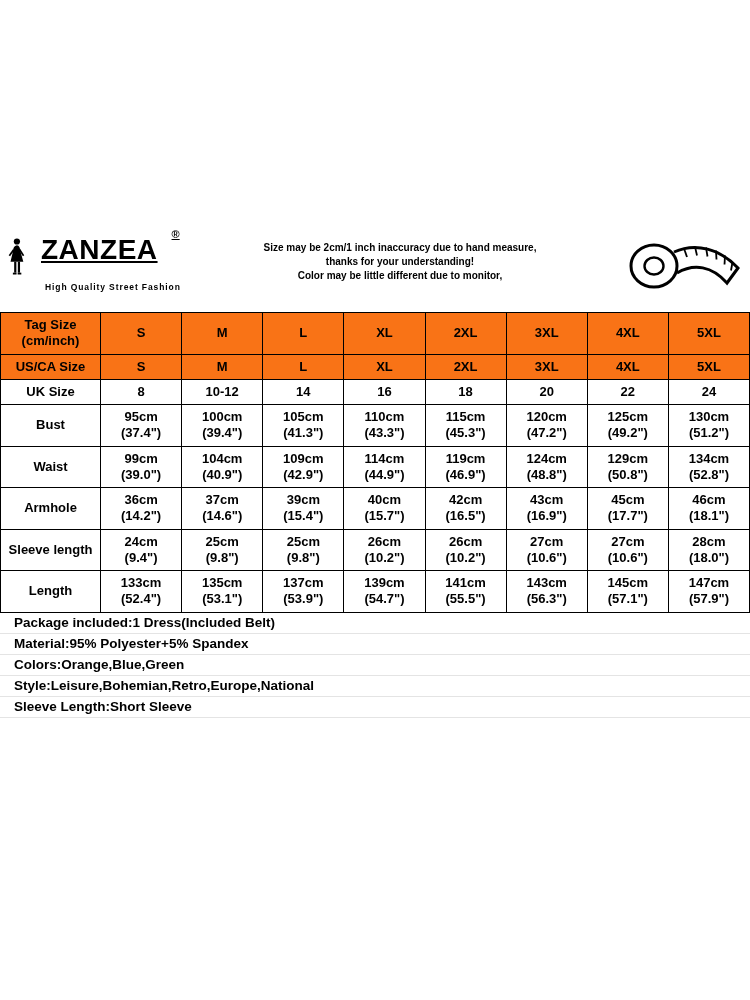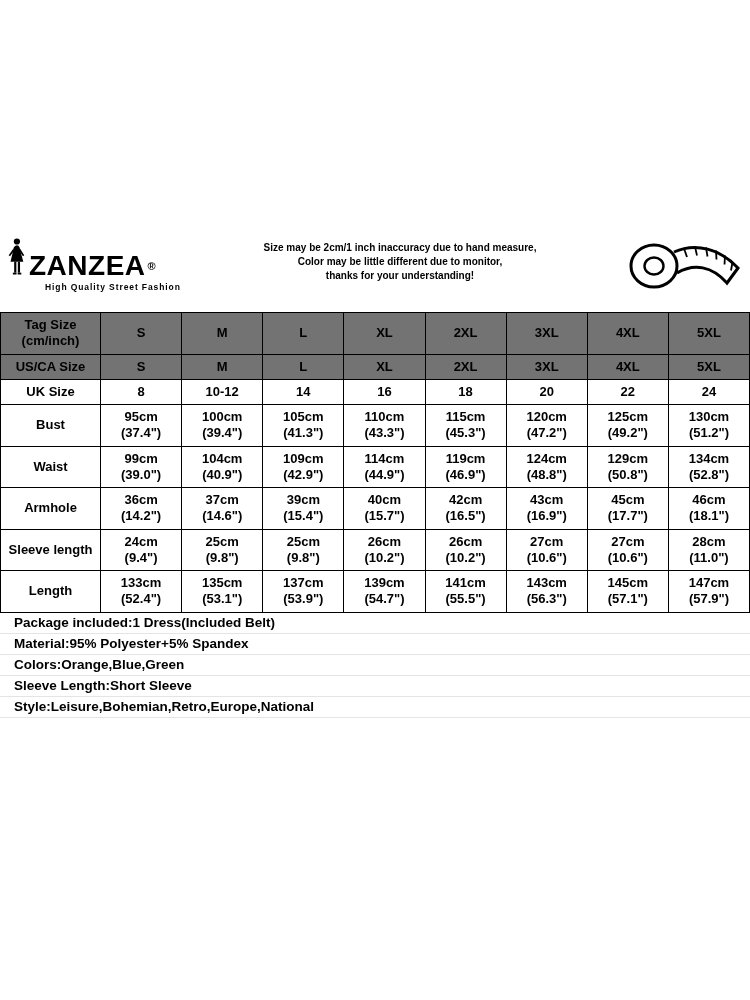--- a/index.html
+++ b/index.html
@@ -7,37 +7,37 @@
   body {
     width:750px; height:1000px;
     font-family:"Liberation Sans", sans-serif;
     color:#000; overflow:hidden;
   }
   .page { width:750px; height:1000px; padding-top:236px; }
 
   
   .header { display:flex; align-items:flex-start; padding:0 8px 10px 5px; }
   .logo { width:178px; flex:0 0 178px; }
-  .brand-row { display:flex; align-items:flex-end; gap:2px; }
+  .brand-row { display:flex; align-items:flex-start; gap:14px;text-decoration:underline; }
   .brand-name { font-size:28px; font-weight:bold; letter-spacing:0.5px; line-height:1; }
   .brand-reg { font-size:11px; font-weight:bold; vertical-align:top; position:relative; top:-8px; }
   .tagline { font-size:8.5px; font-weight:bold; letter-spacing:0.9px; margin-top:2px; margin-left:24px; white-space:nowrap;padding-left:16px; }
   .note { flex:1 1 auto; text-align:center; font-weight:bold; font-size:10px; line-height:1.4; padding-top:5px; }
   .tape-wrap { flex:0 0 125px; display:flex; justify-content:flex-end; padding-top:0; }
 
   
   table { width:100%; border-collapse:collapse; table-layout:fixed; }
   th, td {
     border:1px solid #000;
     font-weight:bold; font-size:13px;
     text-align:center; vertical-align:middle;
     white-space:pre-line; line-height:1.25;
     padding:4px 1px;
   }
-  tr.shaded { background:#737373; }
+  tr.shaded { background:#f97316; }
   col.label-col { width:100px; }
 
   
   .footer { margin-top:0; }
   .footer-line {
     font-weight:bold; font-size:13.5px;
     padding:2px 6px 3px 14px;
     border-bottom:1px solid #e4e4e4;
   }
 
@@ -65,22 +65,22 @@
           </svg>
         </span>
         <span class="brand-name">ZANZEA</span>
         <span class="brand-reg">®</span>
       </div>
       <div class="tagline">High Quality Street Fashion</div>
     </div>
 
     <div class="note">
       <div>Size may be 2cm/1 inch inaccuracy due to hand measure,</div>
+      <div>thanks for your understanding!</div>
       <div>Color may be little different due to monitor,</div>
-      <div>thanks for your understanding!</div>
     </div>
 
     <div class="tape-wrap">
       <svg width="118" height="66" viewBox="0 0 118 66" fill="none" stroke="#000">
         <ellipse cx="30" cy="30" rx="23" ry="21" stroke-width="3"></ellipse>
         <ellipse cx="30" cy="30" rx="9.5" ry="8.5" stroke-width="2.4"></ellipse>
         <path d="M50 16 C72 6 96 13 114 32 L103 47 C88 30 70 27 53 37" stroke-width="3"></path>
         <path d="M60 12.5 L63 21" stroke-width="1.8"></path>
         <path d="M71 10.8 L73 19.5" stroke-width="1.8"></path>
         <path d="M82 11.5 L83.5 20.5" stroke-width="1.8"></path>
@@ -206,21 +206,21 @@
 (9.8")</td>
           <td>26cm
 (10.2")</td>
           <td>26cm
 (10.2")</td>
           <td>27cm
 (10.6")</td>
           <td>27cm
 (10.6")</td>
           <td>28cm
-(11.0")</td>
+(18.0")</td>
         </tr>
         <tr>
           <th>Length</th>
           <td>133cm
 (52.4")</td>
           <td>135cm
 (53.1")</td>
           <td>137cm
 (53.9")</td>
           <td>139cm
@@ -234,17 +234,17 @@
           <td>147cm
 (57.9")</td>
         </tr>
       </tbody>
   </table>
 
   <div class="footer">
       <div class="footer-line">Package included:1 Dress(Included Belt)</div>
       <div class="footer-line">Material:95% Polyester+5% Spandex</div>
       <div class="footer-line">Colors:Orange,Blue,Green</div>
+      <div class="footer-line">Style:Leisure,Bohemian,Retro,Europe,National</div>
       <div class="footer-line">Sleeve Length:Short Sleeve</div>
-      <div class="footer-line">Style:Leisure,Bohemian,Retro,Europe,National</div>
     </div>
 
 </div>
 
 </body></html>

